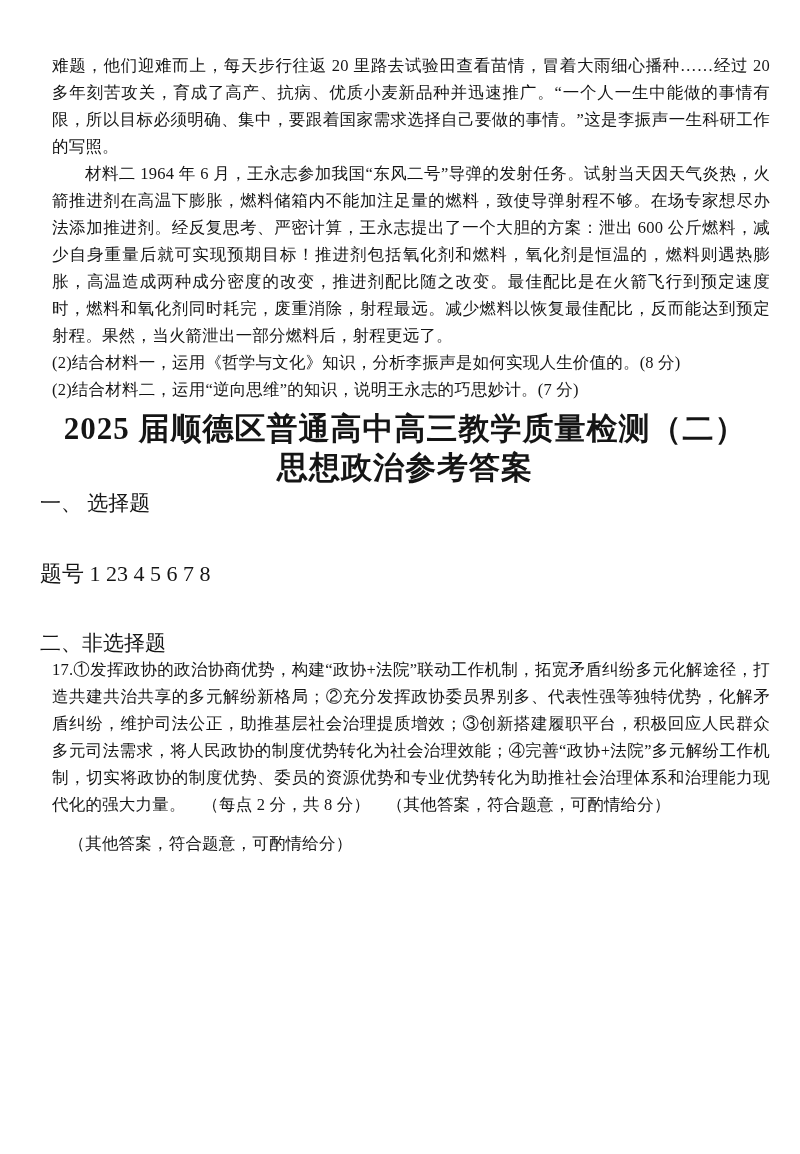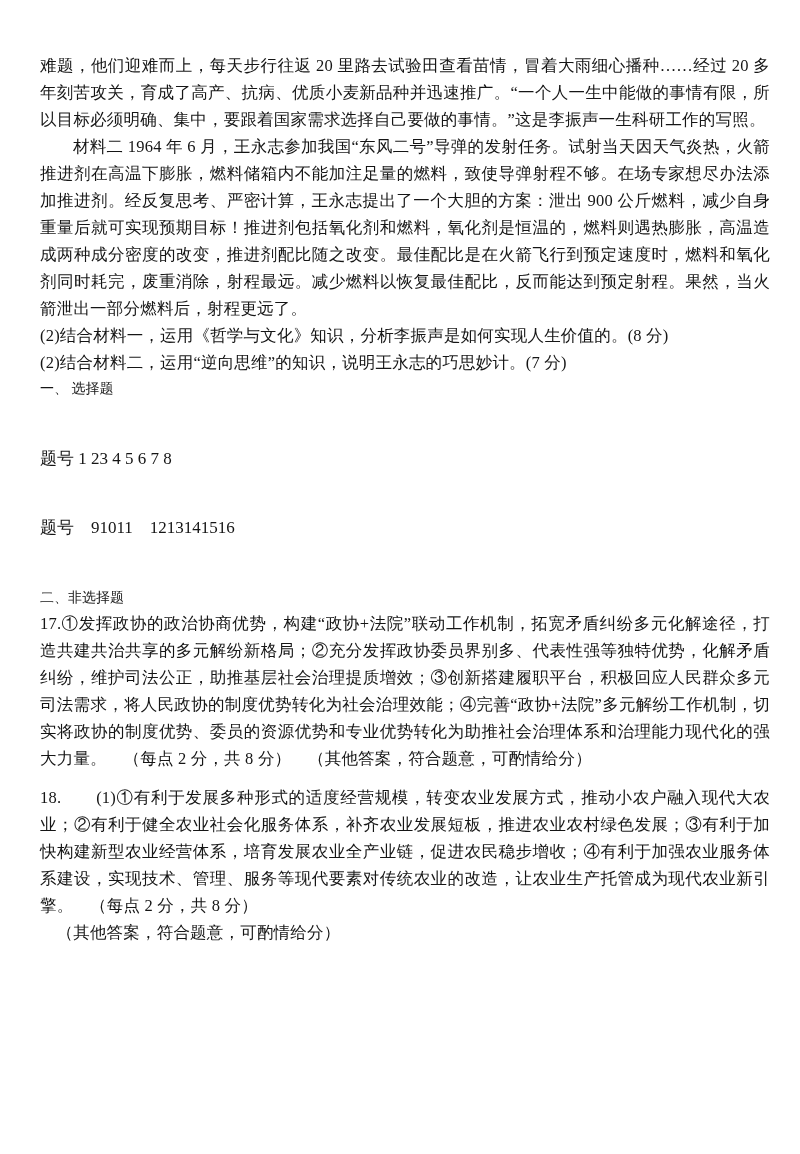--- a/index.html
+++ b/index.html
@@ -19,70 +19,73 @@
     width: 800px;
     height: 1154px;
     padding: 52px 30px 30px 40px;
     background: #ffffff;
   }
   .body-text {
     font-size: 16.5px;
     line-height: 27px;
     text-align: justify;
     letter-spacing: 0.2px;
+    margin-left: 12px;
   }
   p { margin: 0; }
   .para-indent2 { text-indent: 2em; }
   .para-indent1 { text-indent: 1em; }
   .doc-title {
     text-align: center;
     font-weight: bold;
     font-size: 31px;
     line-height: 39px;
     letter-spacing: 1px;
     margin: 6px 0 4px 0;
   }
   .doc-title .title-line { display: block; }
   .section-heading {
-    font-size: 14px;
+    font-size: 21px;
     line-height: 25px;
   }
   .answer-key {
-    font-size: 17px;
+    font-size: 22px;
     line-height: 23px;
     white-space: pre-wrap;
   }
   .answer-key .key-line { display: block; }
   .gap-md { height: 12px; }
 </style>
 </head>
 <body>
 
 <div class="page">
 
   <div class="body-text">
     <p>难题，他们迎难而上，每天步行往返 20 里路去试验田查看苗情，冒着大雨细心播种……经过 20 多年刻苦攻关，育成了高产、抗病、优质小麦新品种并迅速推广。“一个人一生中能做的事情有限，所以目标必须明确、集中，要跟着国家需求选择自己要做的事情。”这是李振声一生科研工作的写照。</p>
-    <p class="para-indent2">材料二 1964 年 6 月，王永志参加我国“东风二号”导弹的发射任务。试射当天因天气炎热，火箭推进剂在高温下膨胀，燃料储箱内不能加注足量的燃料，致使导弹射程不够。在场专家想尽办法添加推进剂。经反复思考、严密计算，王永志提出了一个大胆的方案：泄出 900 公斤燃料，减少自身重量后就可实现预期目标！推进剂包括氧化剂和燃料，氧化剂是恒温的，燃料则遇热膨胀，高温造成两种成分密度的改变，推进剂配比随之改变。最佳配比是在火箭飞行到预定速度时，燃料和氧化剂同时耗完，废重消除，射程最远。减少燃料以恢复最佳配比，反而能达到预定射程。果然，当火箭泄出一部分燃料后，射程更远了。</p>
+    <p class="para-indent2">材料二 1964 年 6 月，王永志参加我国“东风二号”导弹的发射任务。试射当天因天气炎热，火箭推进剂在高温下膨胀，燃料储箱内不能加注足量的燃料，致使导弹射程不够。在场专家想尽办法添加推进剂。经反复思考、严密计算，王永志提出了一个大胆的方案：泄出 600 公斤燃料，减少自身重量后就可实现预期目标！推进剂包括氧化剂和燃料，氧化剂是恒温的，燃料则遇热膨胀，高温造成两种成分密度的改变，推进剂配比随之改变。最佳配比是在火箭飞行到预定速度时，燃料和氧化剂同时耗完，废重消除，射程最远。减少燃料以恢复最佳配比，反而能达到预定射程。果然，当火箭泄出一部分燃料后，射程更远了。</p>
     <p>(2)结合材料一，运用《哲学与文化》知识，分析李振声是如何实现人生价值的。(8 分)</p>
     <p>(2)结合材料二，运用“逆向思维”的知识，说明王永志的巧思妙计。(7 分)</p>
   </div>
 
+  <h1 class="doc-title">
+    <span class="title-line">2025 届顺德区普通高中高三教学质量检测（二）</span>
+    <span class="title-line">思想政治参考答案</span>
+  </h1>
 
   <div class="section-heading">一、 选择题</div>
 
   <div class="answer-key">
     <span class="key-line">题号 1 23 4 5 6 7 8</span>
-    <span class="key-line">题号　91011　1213141516</span>
   </div>
 
   <div class="section-heading">二、非选择题</div>
 
   <div class="body-text">
     <p>17.①发挥政协的政治协商优势，构建“政协+法院”联动工作机制，拓宽矛盾纠纷多元化解途径，打造共建共治共享的多元解纷新格局；②充分发挥政协委员界别多、代表性强等独特优势，化解矛盾纠纷，维护司法公正，助推基层社会治理提质增效；③创新搭建履职平台，积极回应人民群众多元司法需求，将人民政协的制度优势转化为社会治理效能；④完善“政协+法院”多元解纷工作机制，切实将政协的制度优势、委员的资源优势和专业优势转化为助推社会治理体系和治理能力现代化的强大力量。　（每点 2 分，共 8 分）　（其他答案，符合题意，可酌情给分）</p>
 
     <div class="gap-md"></div>
 
-    <p>18.　　(1)①有利于发展多种形式的适度经营规模，转变农业发展方式，推动小农户融入现代大农业；②有利于健全农业社会化服务体系，补齐农业发展短板，推进农业农村绿色发展；③有利于加快构建新型农业经营体系，培育发展农业全产业链，促进农民稳步增收；④有利于加强农业服务体系建设，实现技术、管理、服务等现代要素对传统农业的改造，让农业生产托管成为现代农业新引擎。　（每点 2 分，共 8 分）</p>
     <p class="para-indent1">（其他答案，符合题意，可酌情给分）</p>
 
   </div>
 
 </div>
 
 </body></html>

